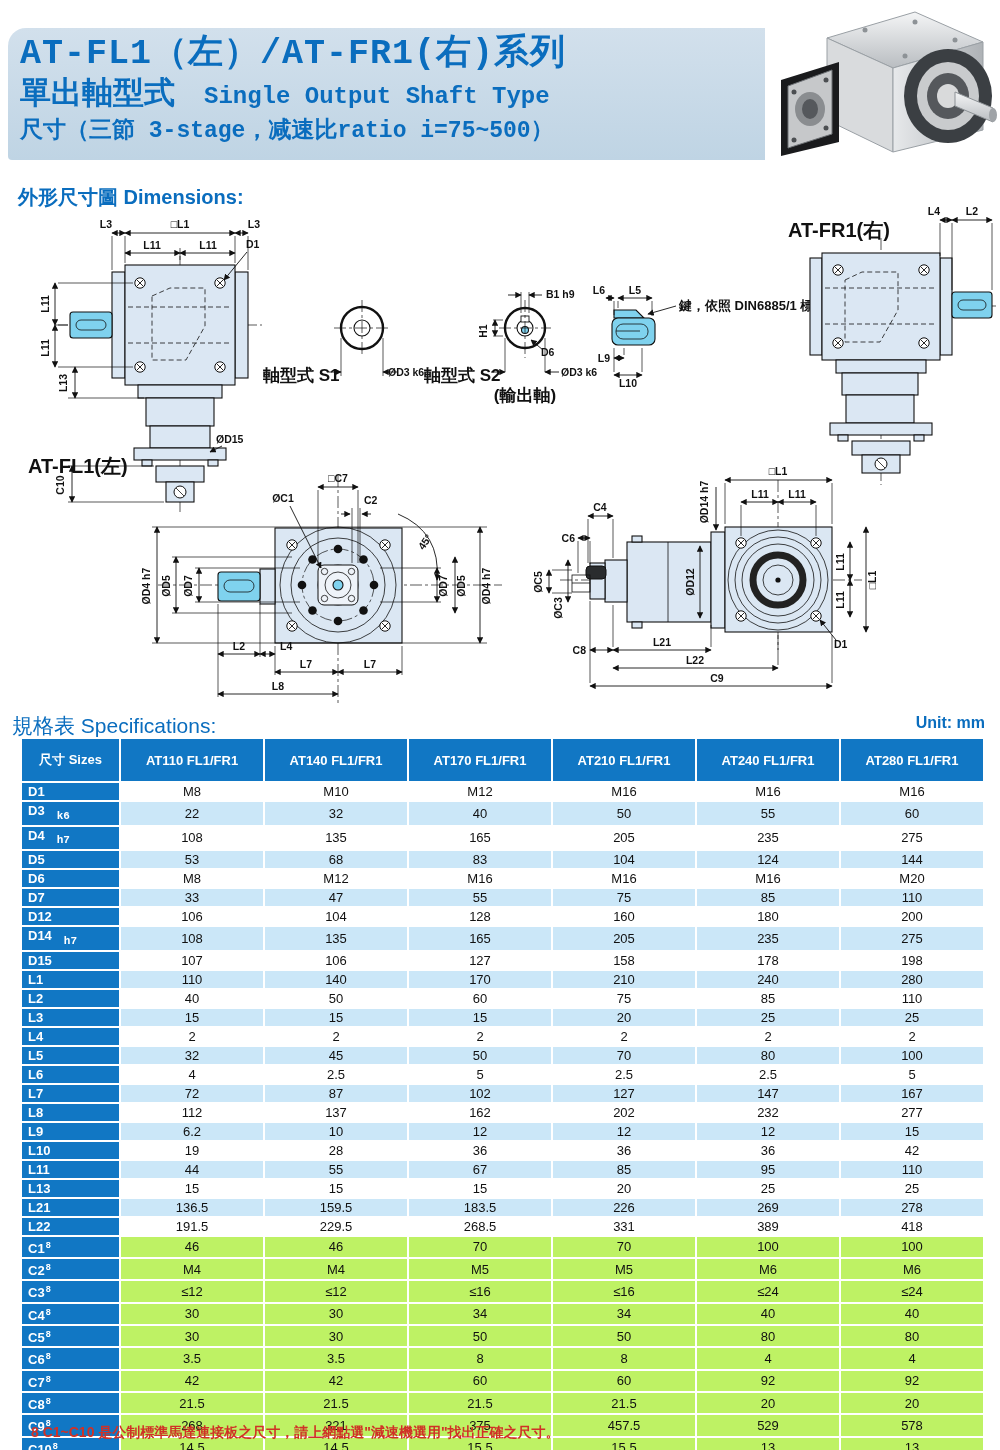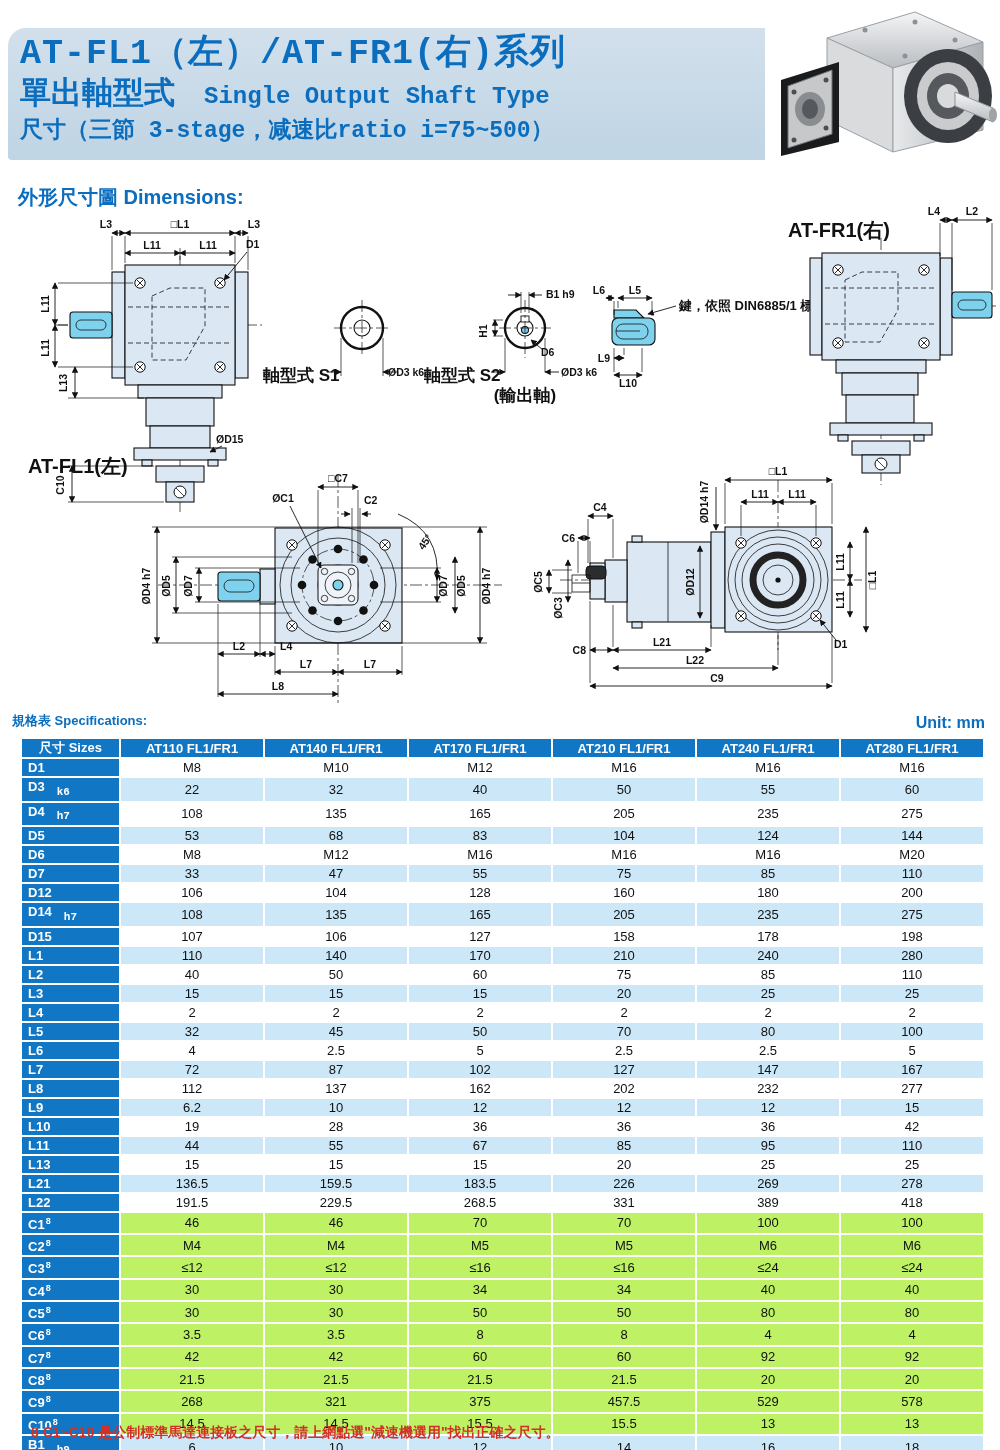--- a/index.html
+++ b/index.html
@@ -25,24 +25,24 @@
   .ld{stroke:#111;stroke-width:0.9;marker-end:url(#ar);}
   .ext{stroke:#111;stroke-width:0.7;}
   .cl{stroke:#111;stroke-width:0.7;stroke-dasharray:12 3 3 3;fill:none;}
   .hid{stroke:#111;stroke-width:0.8;stroke-dasharray:5 3;fill:none;}
   .thin{stroke:#111;stroke-width:0.8;fill:none;}
   text.t{font:bold 10.5px "Liberation Sans",sans-serif;fill:#111;text-anchor:middle;}
   text.ts{text-anchor:start;} text.te{text-anchor:end;}
   text.big{font-size:20px;} text.med{font-size:17px;} text.note{font-size:13px;}
   
   .specbar{position:absolute;left:12px;top:712px;width:976px;height:22px;}
-  .spec-title{position:absolute;left:0;top:0;font-size:13px;font-weight:bold;color:#0a6dbe;}
+  .spec-title{position:absolute;left:0;top:0;font-size:21px;font-weight:normal;color:#0a6dbe;}
   .unit{position:absolute;right:3px;top:2px;font-size:16px;font-weight:bold;color:#0a6dbe;}
   table.spec{position:absolute;left:20px;top:737px;width:965px;border-spacing:2px;table-layout:fixed;}
-  table.spec th{background:#1177c4;color:#fff;font-size:13px;font-weight:bold;height:17px;padding:0;}
+  table.spec th{background:#1177c4;color:#fff;font-size:13px;font-weight:bold;height:17px;padding:12px;}
   table.spec td{font-size:13px;text-align:center;height:17px;padding:0;line-height:17px;}
   table.spec td.lbl{background:#1177c4;color:#fff;font-weight:bold;text-align:left;padding-left:6px;}
   tr.w td:not(.lbl){background:#ffffff;}
   tr.a td:not(.lbl){background:#cbe7f8;}
   tr.c td:not(.lbl){background:#bef264;}
   .sub{font-size:11px;vertical-align:sub;margin-left:12px;font-family:Liberation Mono, monospace;}
   .sup{font-size:9px;vertical-align:super;margin-left:1px;}
   .footnote{position:absolute;left:12px;top:1424px;font-size:14px;font-weight:bold;color:#d03126;margin-left:19px;}
 </style>
 </head>

